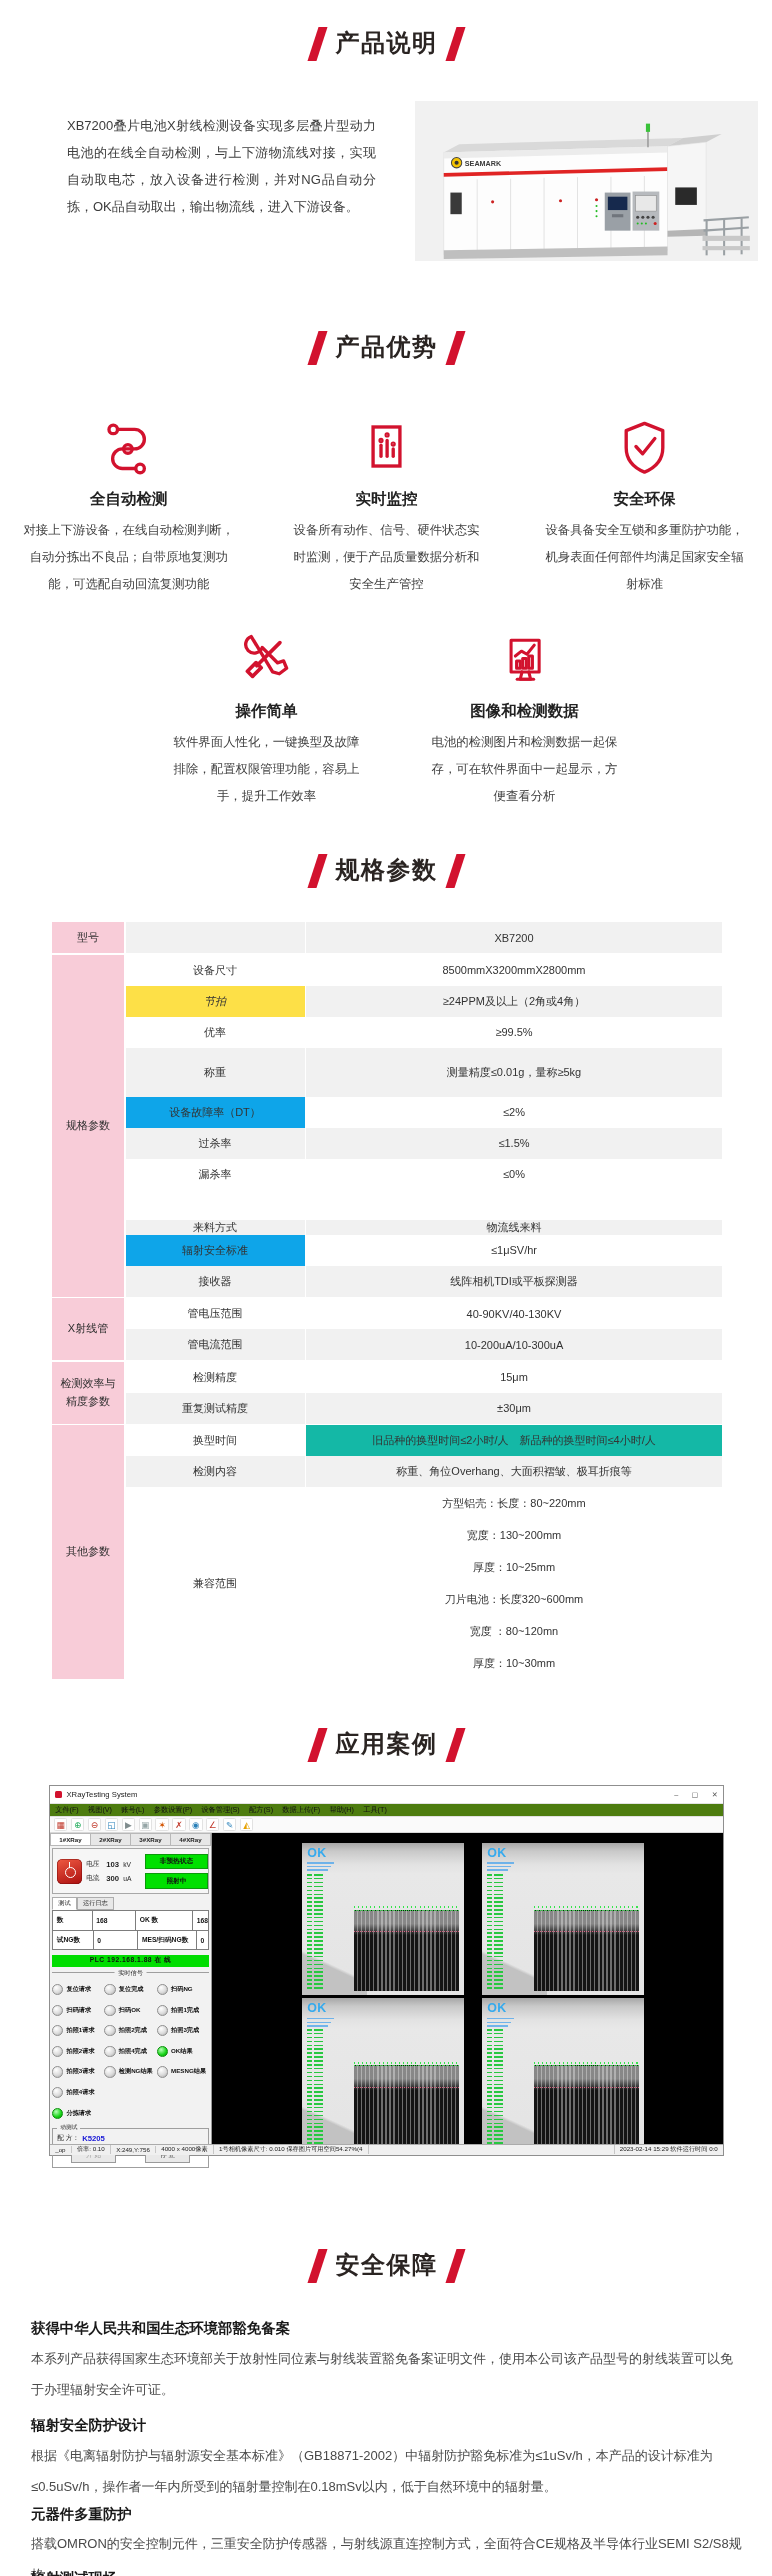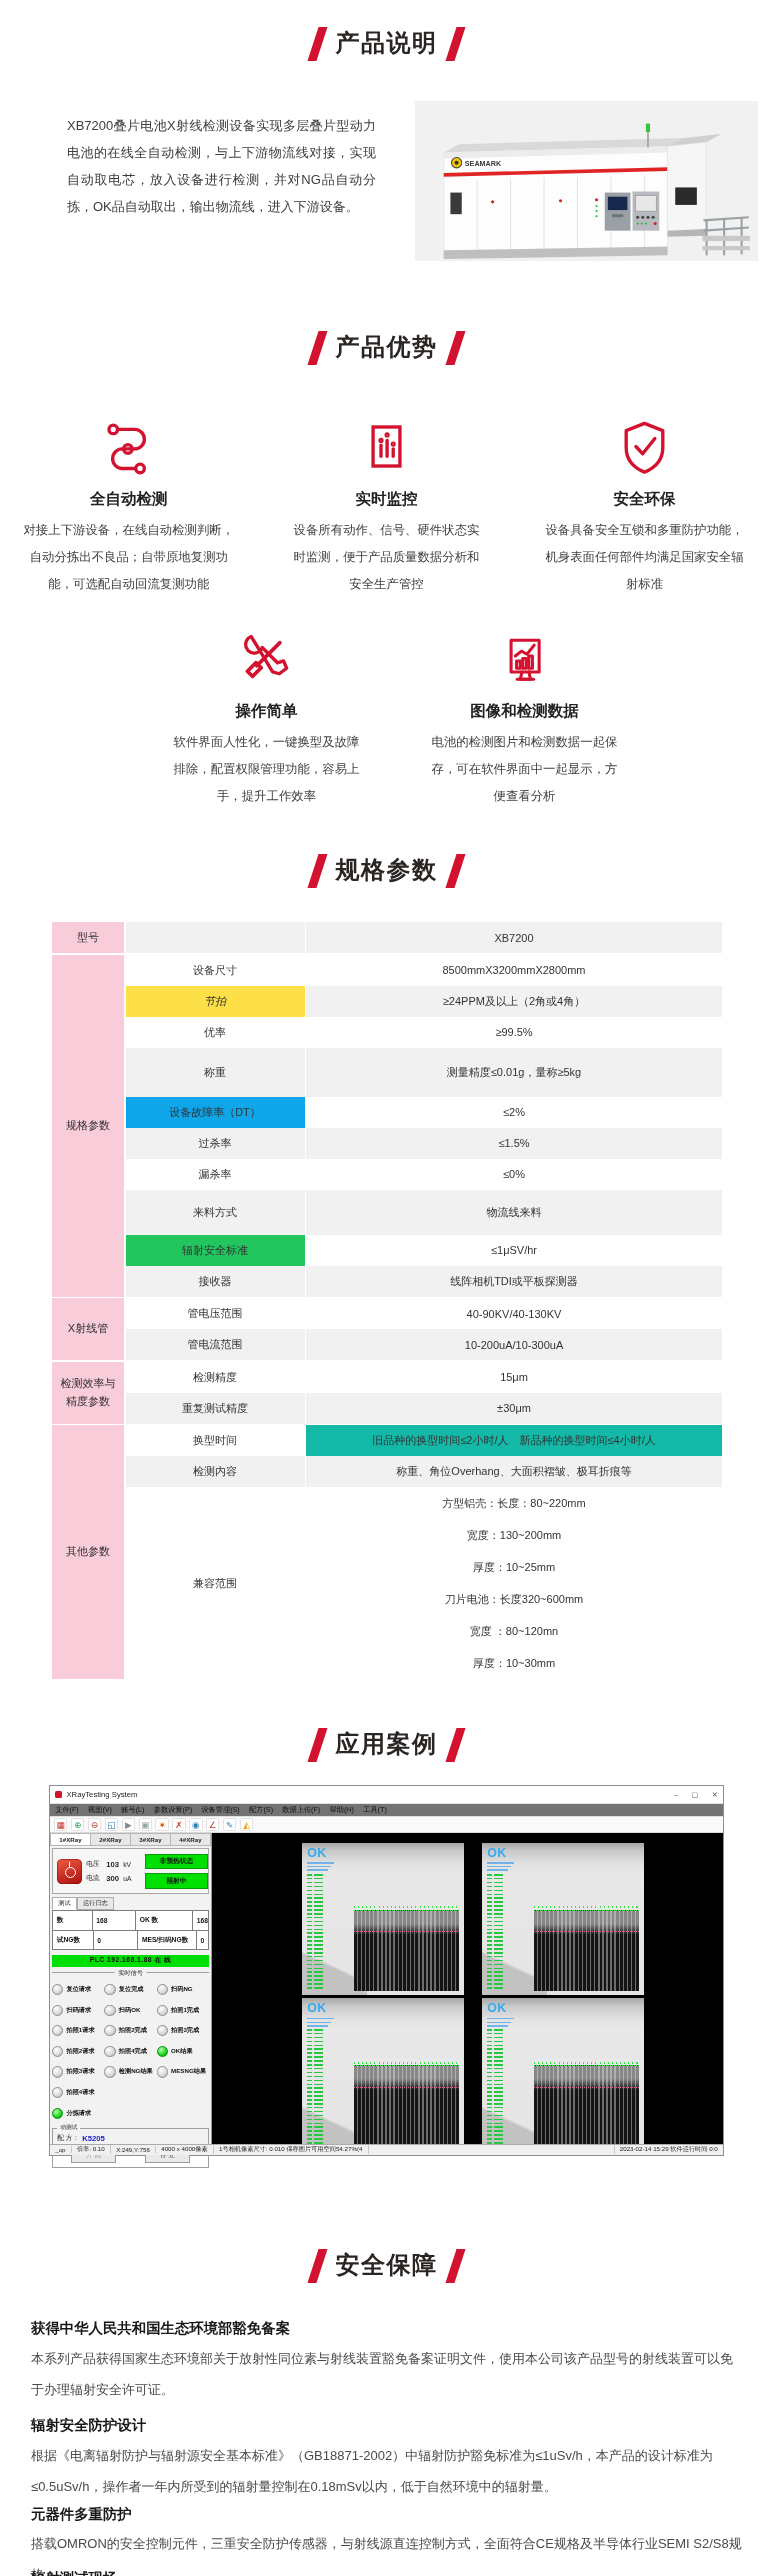--- a/index.html
+++ b/index.html
@@ -28,21 +28,21 @@
   .spec-group{display:flex;}
   .spec-group + .spec-group{margin-top:1.5px;}
   .spec-gcell{width:72px;background:#f8ccd8;display:flex;align-items:center;justify-content:center;text-align:center;color:#2e2e2e;line-height:17.5px;padding:0 4.1px;box-sizing:border-box;}
   .spec-rows{flex:1;display:flex;flex-direction:column;}
   .spec-row{display:flex;}
   .spec-row + .spec-row{margin-top:0;}
   .spec-param{width:179px;margin-left:1.5px;display:flex;align-items:center;justify-content:center;color:#333;}
   .spec-value{flex:1;margin-left:1.5px;display:flex;flex-direction:column;align-items:center;justify-content:center;color:#333;text-align:center;}
 
   
-  .software{position:absolute;left:49px;top:1785px;width:675px;height:371px;background:#737373;border:0.5px solid #8f8f8f;box-sizing:border-box;font-size:6.7px;}
+  .software{position:absolute;left:49px;top:1785px;width:675px;height:371px;background:#4d7c0f;border:0.5px solid #8f8f8f;box-sizing:border-box;font-size:6.7px;}
   .sw-titlebar{height:16.5px;display:flex;align-items:center;background:#fff;border-bottom:0.5px solid #e3e3e3;padding:0 5.2px;}
   .sw-appicon{width:7.2px;height:7.2px;background:#d2122e;border-radius:1.5px;margin-right:4.1px;}
   .sw-title{font-size:7.7px;color:#1d1d1d;}
   .sw-winbtns{margin-left:auto;display:flex;gap:13.4px;color:#555;font-size:7.2px;}
   .sw-winbtns span{cursor:default;}
   .sw-menubar{height:12.4px;display:flex;align-items:center;gap:9.3px;padding:0 5.2px;border-bottom:0.5px solid #e0e0e0;color:#111;font-size:7.2px;}
   .sw-toolbar{height:15.5px;display:flex;align-items:center;gap:3.6px;padding:0 4.1px;background:#fafafa;border-bottom:0.5px solid #d8d8d8;}
   .sw-tool{width:11.3px;height:11.3px;display:flex;align-items:center;justify-content:center;font-size:8.8px;border:0.5px solid #e2e2e2;background:#fff;border-radius:1.5px;}
   .sw-main{display:flex;height:316px;}
   .sw-left{width:162px;background:#f2f2f2;border-right:0.5px solid #9a9a9a;box-sizing:border-box;position:relative;}
@@ -298,26 +298,26 @@
             <div class="spec-value" style="background: rgb(255, 255, 255);">≤2%</div>
           </div>
           <div class="spec-row" style="height: 31px;">
             <div class="spec-param" style="background: rgb(241, 241, 241);">过杀率</div>
             <div class="spec-value" style="background: rgb(241, 241, 241);">≤1.5%</div>
           </div>
           <div class="spec-row" style="height: 31px;">
             <div class="spec-param" style="background: rgb(255, 255, 255);">漏杀率</div>
             <div class="spec-value" style="background: rgb(255, 255, 255);">≤0%</div>
           </div>
-          <div class="spec-row" style="height: 45px;">
+          <div class="spec-row" style="height: 45px; align-items: flex-end;">
             <div class="spec-param" style="background: rgb(241, 241, 241);">来料方式</div>
             <div class="spec-value" style="background: rgb(241, 241, 241);">物流线来料</div>
           </div>
           <div class="spec-row" style="height: 31px;">
-            <div class="spec-param" style="background: #22c55e;">辐射安全标准</div>
+            <div class="spec-param" style="background: #0ea5e9;">辐射安全标准</div>
             <div class="spec-value" style="background: rgb(255, 255, 255);">≤1μSV/hr</div>
           </div>
           <div class="spec-row" style="height: 31px;">
             <div class="spec-param" style="background: rgb(241, 241, 241);">接收器</div>
             <div class="spec-value" style="background: rgb(241, 241, 241);">线阵相机TDI或平板探测器</div>
           </div>
         </div>
       </div>
       <div class="spec-group">
         <div class="spec-gcell">X射线管</div>

